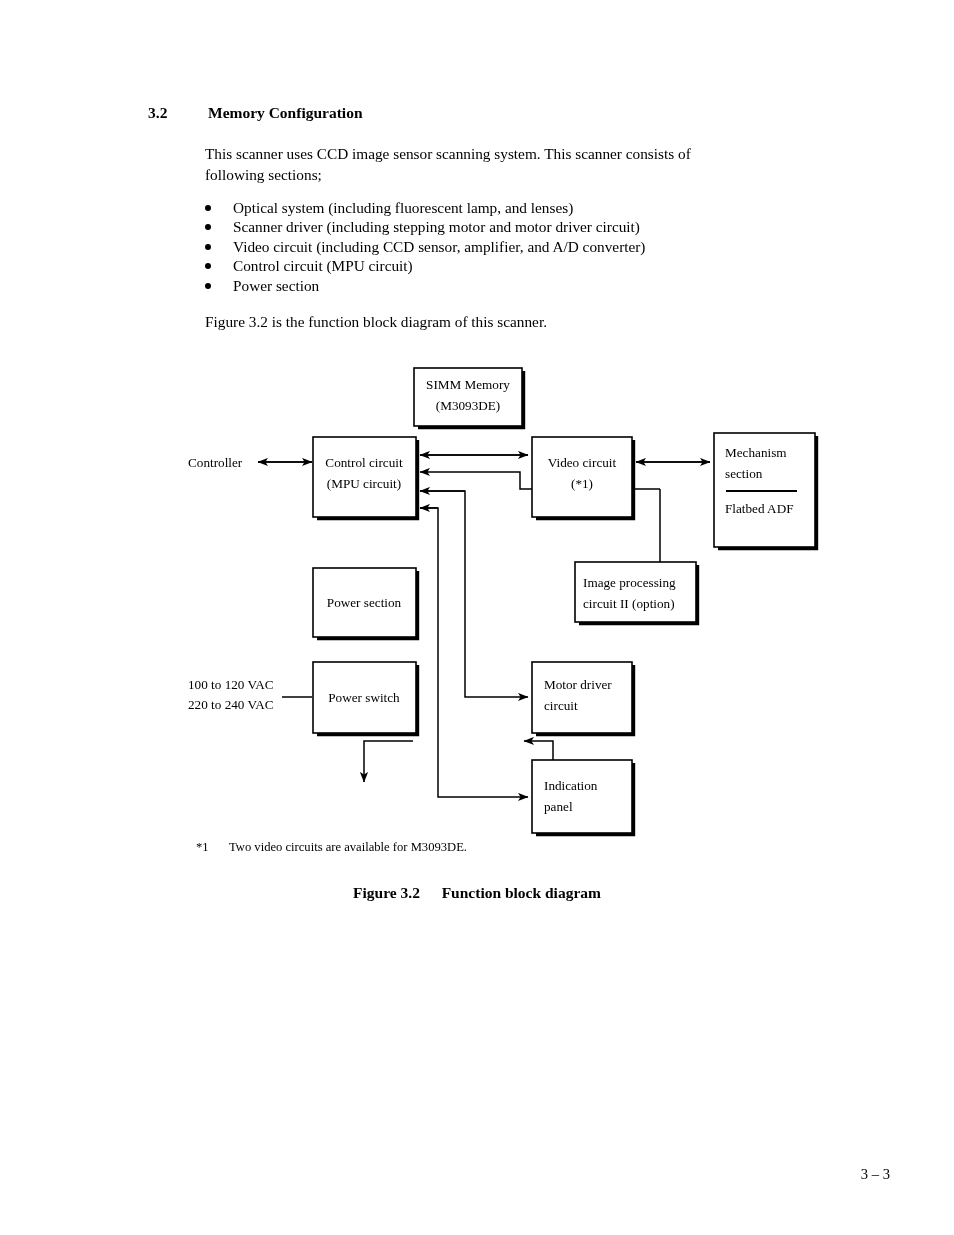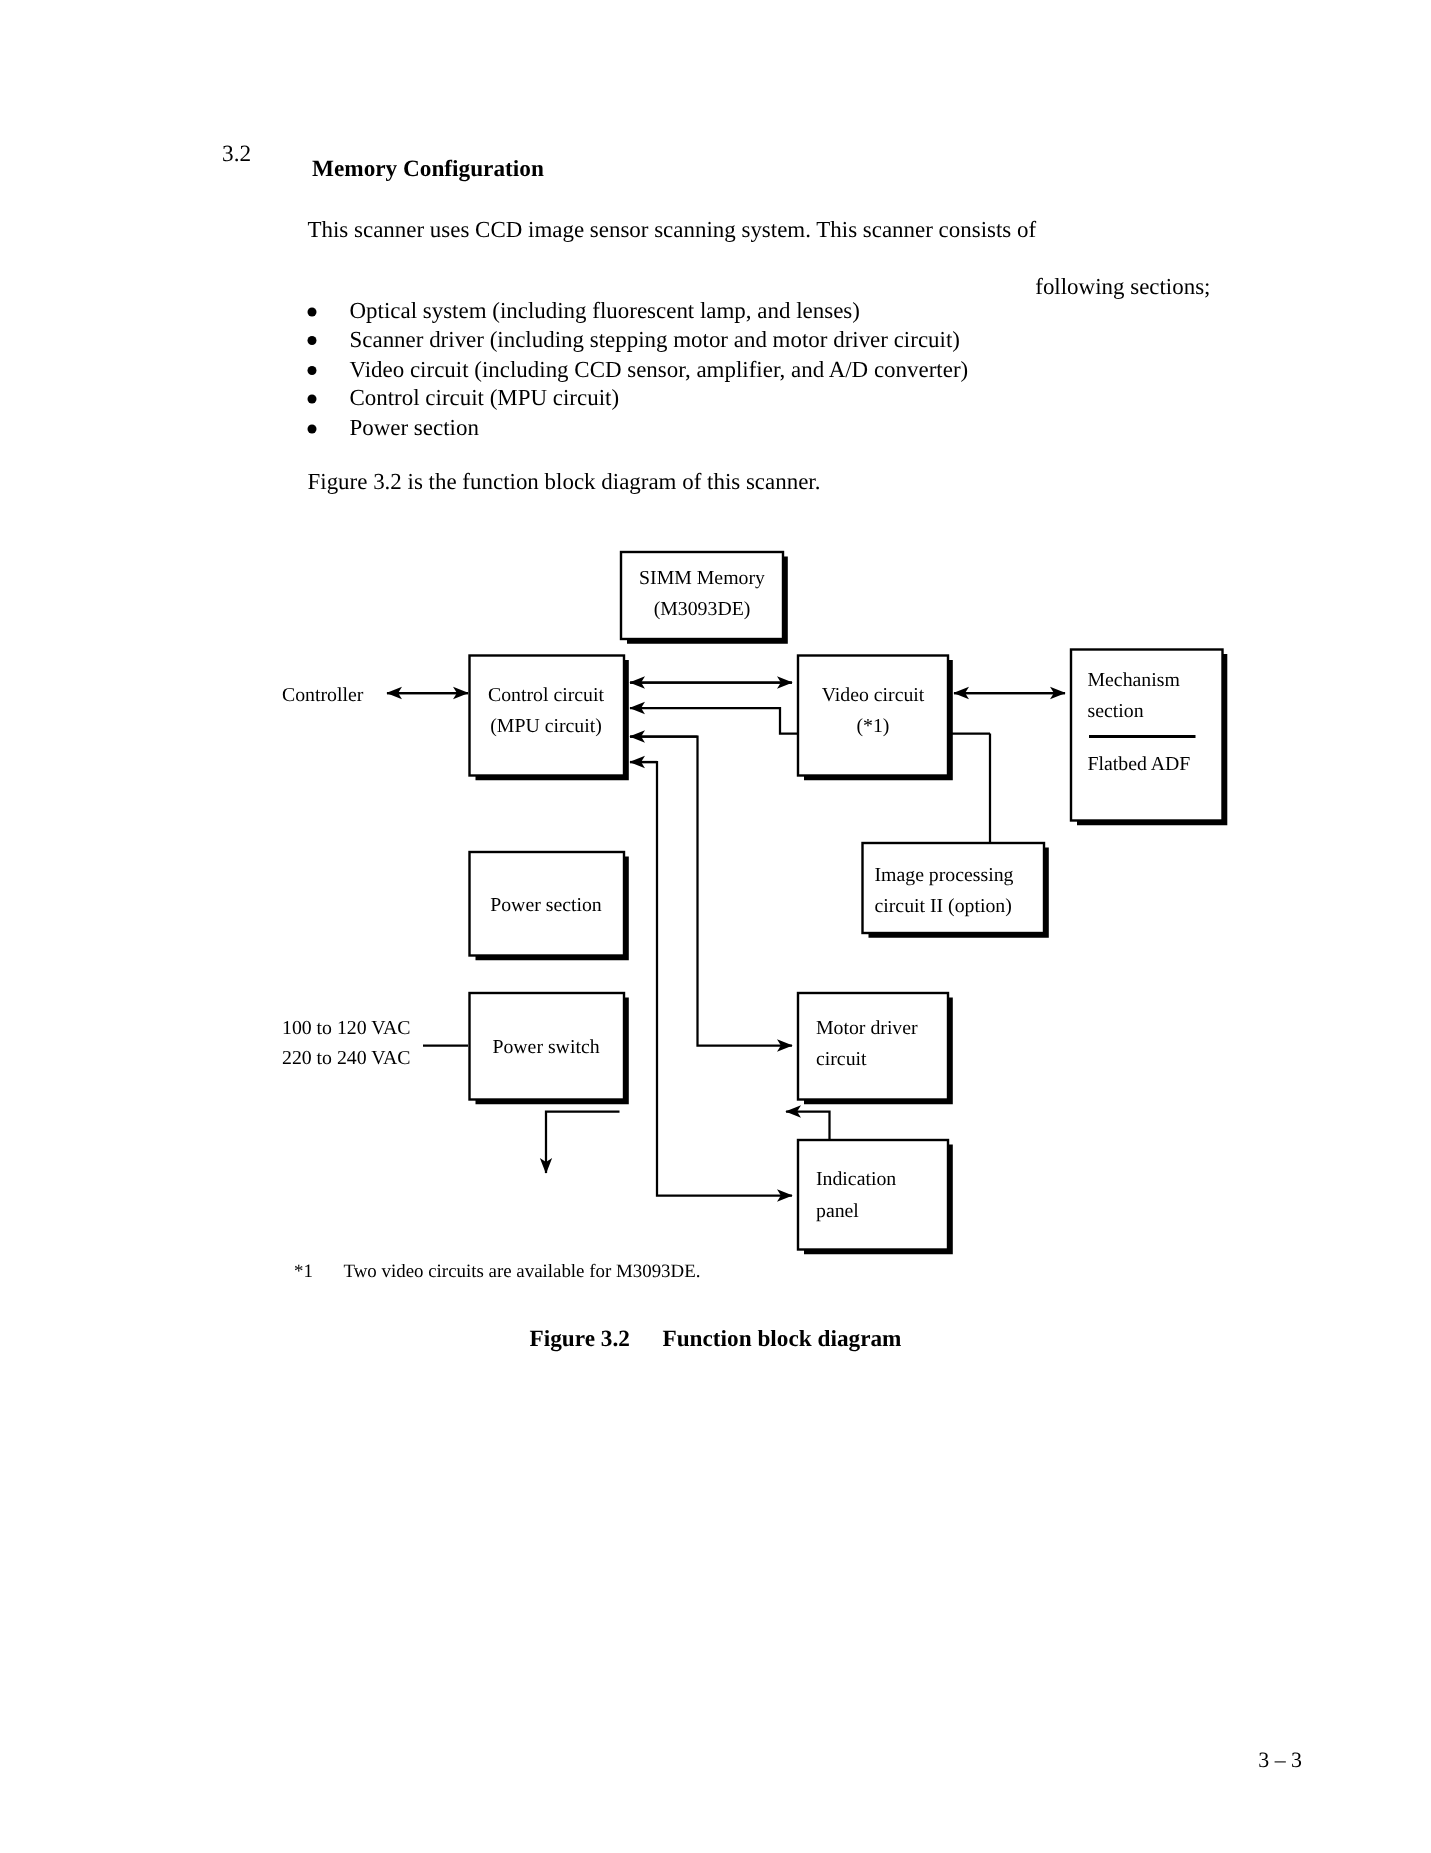--- a/index.html
+++ b/index.html
@@ -5,30 +5,30 @@
   html,body{margin:0;padding:0;}
   body{
     width:954px;height:1235px;
     background:#ffffff;
     font-family:"Liberation Serif","DejaVu Serif",serif;
     color:#000000;
     position:relative;
     overflow:hidden;
   }
   .page{position:absolute;inset:0;}
-  .sec-num{position:absolute;left:148px;top:94px;font-weight:normal;font-size:15.5px;}
+  .sec-num{position:absolute;left:148px;top:104px;font-weight:bold;font-size:15.5px;}
   .sec-title{position:absolute;left:208px;top:104px;font-weight:bold;font-size:15.5px;}
 
   
   .para{
     position:absolute;left:205px;top:143px;width:602px;
     font-size:15.3px;line-height:21px;
     text-align:justify;
   }
-  .para .l2{display:block;text-align:right;margin-top:17px;}
+  .para .l2{display:block;text-align:left;}
 
   
   .bullets{position:absolute;left:205px;top:199px;width:620px;}
   .blt-row{position:relative;height:19.4px;font-size:15.3px;white-space:nowrap;}
   .blt-dot{
     position:absolute;left:0;top:6px;
     width:6px;height:6px;border-radius:50%;
     background:#000;
   }
   .blt-txt{position:absolute;left:28px;top:0;}
@@ -63,21 +63,21 @@
 
   .caption{
     position:absolute;left:0;top:884px;width:954px;
     text-align:center;
     font-weight:bold;font-size:15.5px;
   }
   .caption .cap-gap{display:inline-block;width:14px;}
 
   .pagenum{
     position:absolute;left:0;top:1166px;width:954px;
-    text-align:right;padding-right:86px;
+    text-align:right;padding-right:64px;
     font-size:14.6px;
     box-sizing:border-box;
   }
 </style>
 </head>
 <body>
 
 <div class="page">
 
   <div class="sec-num">3.2</div>

